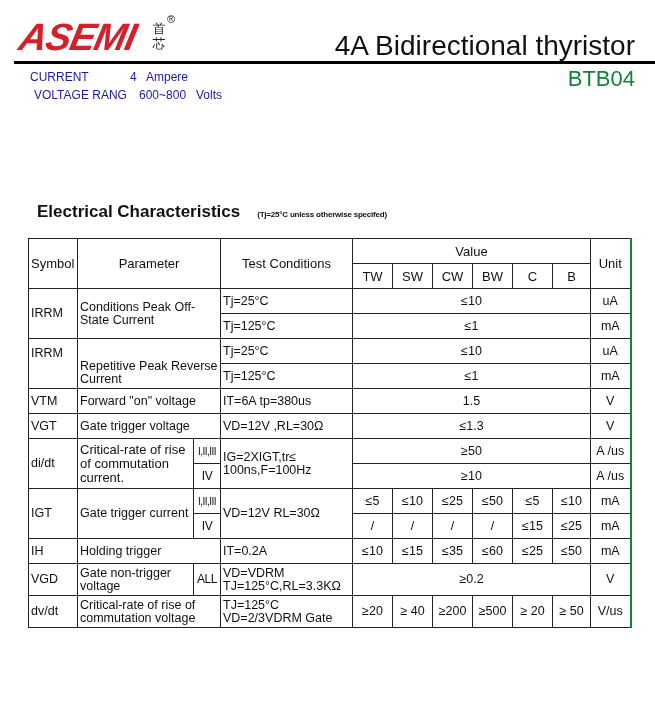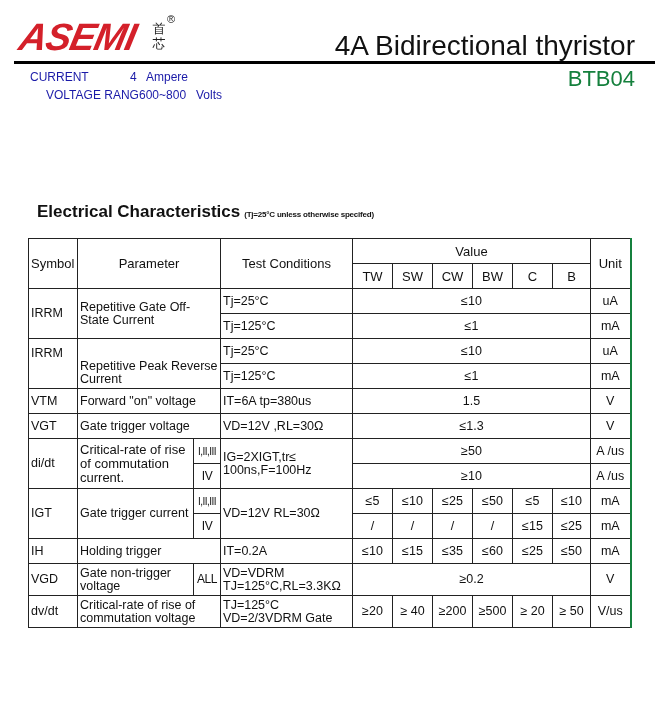--- a/index.html
+++ b/index.html
@@ -11,21 +11,21 @@
                color: #d4202a; transform: skewX(-12deg); line-height: 40px; }
   .logo-cn { position: absolute; left: 132px; top: 4px; font-size: 13px; line-height: 15px;
              color: #222; width: 14px; text-align: center; }
   .logo-reg { position: absolute; left: 147px; top: -4px; font-size: 11px; color: #222; }
   .header-title { position: absolute; right: 20px; top: 30px; font-size: 28px; color: #111; }
   .header-rule { position: absolute; left: 14px; right: 0; top: 61px; height: 3px; background: #000; }
   .spec { position: absolute; left: 30px; font-size: 12px; color: #1a1aa8; }
   .spec span { position: absolute; white-space: nowrap; }
   .part { position: absolute; right: 20px; top: 66px; font-size: 22px; color: #15803d; }
   .section-title { position: absolute; left: 37px; top: 202px; font-size: 17px; font-weight: bold; color: #111; white-space: nowrap; }
-  .section-note { font-size: 8px; font-weight: bold; margin-left: 4px; letter-spacing: -0.2px; }
+  .section-note { font-size: 8px; font-weight: bold; margin-left: 17px; letter-spacing: -0.2px; }
 
   table.ec { position: absolute; left: 28px; top: 238px; border-collapse: collapse;
              font-size: 12.5px; table-layout: fixed; }
   table.ec td { border: 1px solid #222; padding: 0 2px; height: 24px; line-height: 13px;
                 vertical-align: middle; white-space: nowrap; }
   table.ec .c { text-align: center; }
   table.ec .sym { padding-left: 2px; }
   table.ec .wrap { white-space: normal; }
   table.ec .quad { font-size: 10px; letter-spacing: -0.5px; text-align: center; padding: 0; margin-left: 14px; }
   table.ec .hdr { font-size: 13px; }
@@ -45,21 +45,21 @@
 
 <div class="header-title">4A Bidirectional thyristor</div>
 <div class="header-rule"></div>
 
 <div class="spec" style="top:70px">
   <span style="left:0">CURRENT</span>
   <span style="left:100px">4</span>
   <span style="left:116px">Ampere</span>
 </div>
 <div class="spec" style="top:88px">
-  <span style="left:16px">VOLTAGE RANG</span>
+  <span style="left:4px">VOLTAGE RANG</span>
   <span style="left:109px">600~800</span>
   <span style="left:166px">Volts</span>
 </div>
 <div class="part">BTB04</div>
 
 <div class="section-title">
   <span>Electrical Characteristics</span><span class="section-note">(Tj=25°C unless otherwise specifed)</span>
 </div>
 
 <table class="ec">
@@ -89,21 +89,21 @@
     <td class="c hdr">TW</td>
     <td class="c hdr">SW</td>
     <td class="c hdr">CW</td>
     <td class="c hdr">BW</td>
     <td class="c hdr">C</td>
     <td class="c hdr">B</td>
   </tr>
 
   <tr>
     <td rowspan="2" class="sym">IRRM</td>
-    <td rowspan="2" colspan="2" class="wrap">Repetitive Gate Off-State Current</td>
+    <td rowspan="2" colspan="2" class="wrap">Conditions Peak Off-State Current</td>
     <td>Tj=25°C</td>
     <td colspan="6" class="c">≤10</td>
     <td class="c outer-r">uA</td>
   </tr>
   <tr>
     <td>Tj=125°C</td>
     <td colspan="6" class="c">≤1</td>
     <td class="c outer-r">mA</td>
   </tr>
 

